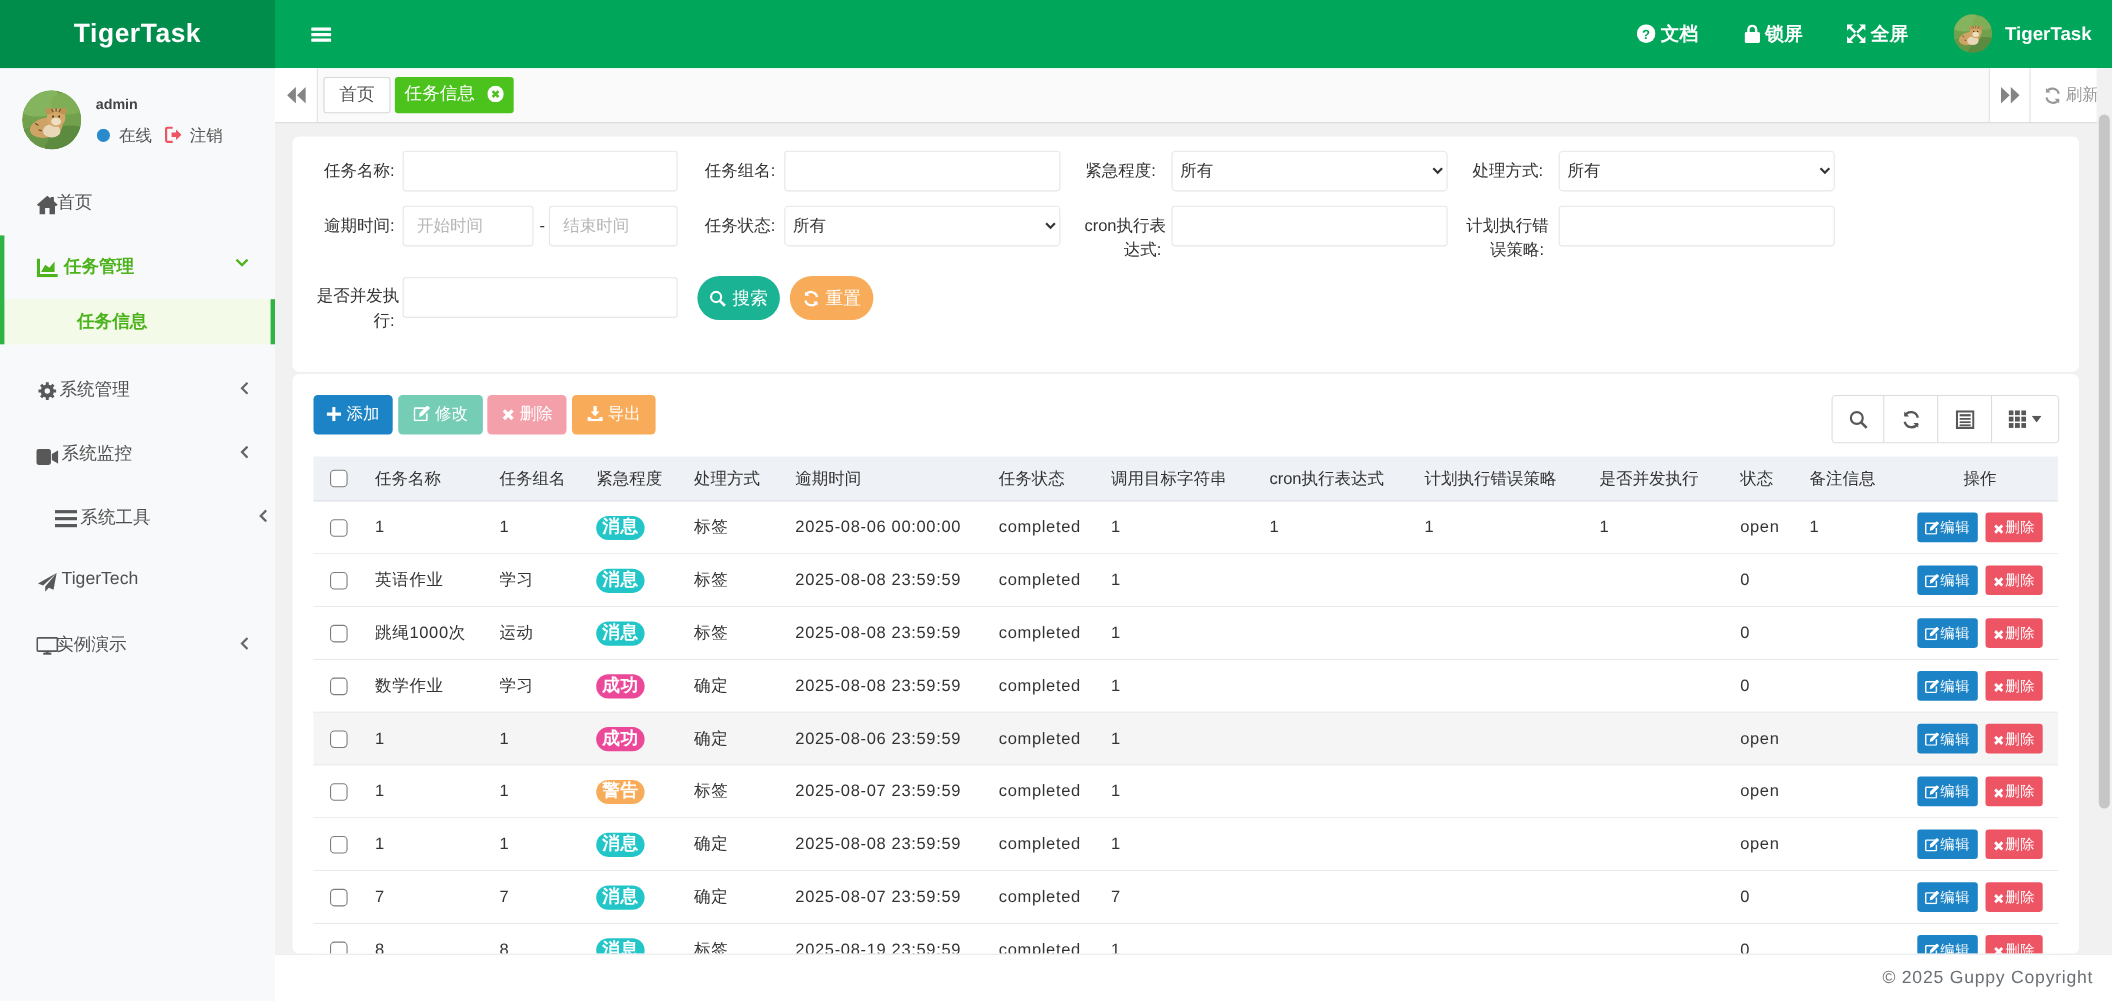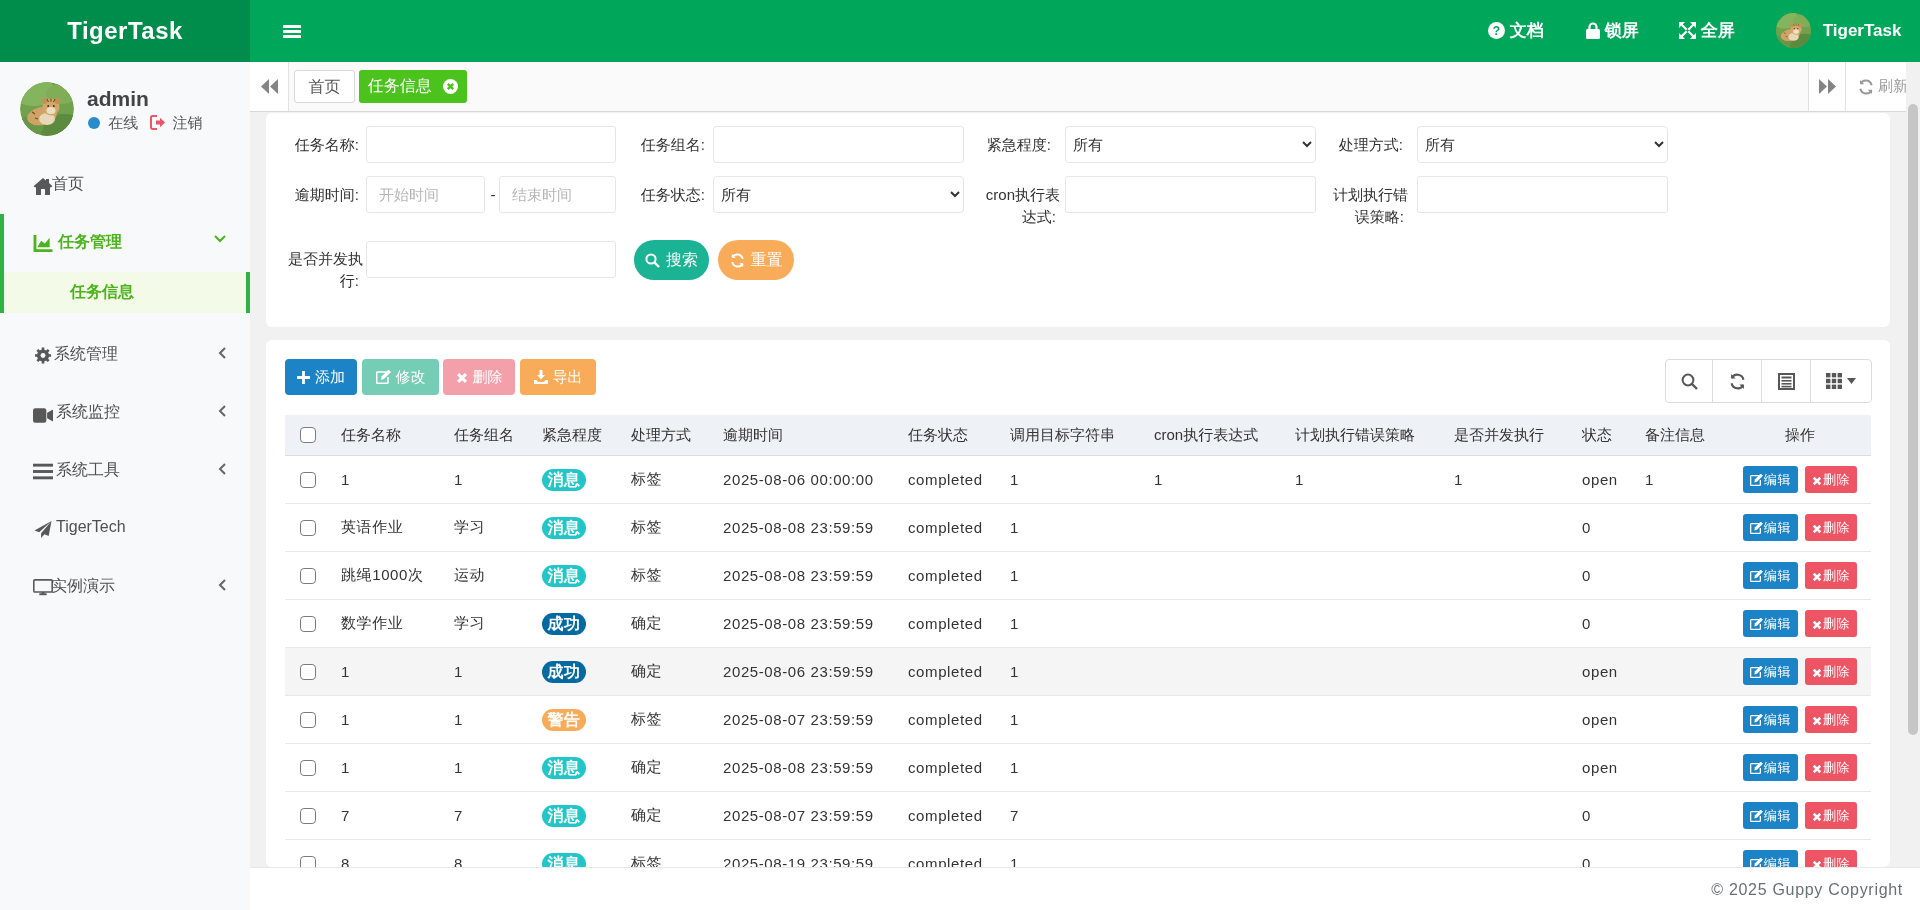--- a/index.html
+++ b/index.html
@@ -35,21 +35,21 @@
 .menu-item .txt { position:absolute; left:56px; top:18px; }
 .menu-item .chev { position:absolute; right:24px; top:21px; color:#666; }
 #mi-active { color:#4cb31c;padding-left:34px; }
 #mi-active .txt { font-weight:700; }
 #submenu { position:absolute; left:0; top:210px; width:250px; height:41px; background:#f3fae8; border-right:4px solid #2fb344; }
 #submenu .txt { position:absolute; left:70px; top:10px; color:#4cb31c; font-size:16px; font-weight:700; }
 #active-bar { position:absolute; left:0; top:152px; width:4px; height:99px; background:#2fb344; }
 
 
 .card { position:absolute; background:#fff; border-radius:6px; }
-#card1 { left:266px; top:113px; width:1624px; height:214px; }
+#card1 { left:266px; top:124px; width:1624px; height:214px; }
 #card2 { left:266px; top:340px; width:1624px; height:527px; overflow:hidden; }
 
 
 .flabel { position:absolute; color:#333; font-size:15px; line-height:22px; text-align:right; }
 .finput { position:absolute; height:37px; border:1px solid #e5e6e7; border-radius:3px; background:#fff; font-size:15px; color:#333; padding:0 12px; font-family:"Liberation Sans",sans-serif; }
 .finput::placeholder { color:#b6b6b6; }
 select.finput { padding:0 3px; border-radius:4px; -webkit-appearance:auto; }
 .pillbtn { position:absolute; height:40px; border:none; border-radius:20px; color:#fff; font-size:16px; font-family:"Liberation Sans",sans-serif; }
 .pillbtn svg { vertical-align:-3px; margin-right:6px; }
 
@@ -60,21 +60,21 @@
 #icon-group .igb { height:42px; border-right:1px solid #dcdcdc; display:flex; align-items:center; justify-content:center; }
 #icon-group .igb:last-child { border-right:none; }
 
 
 #tbl { position:absolute; left:19px; top:75px; width:1586px; }
 .trow { position:absolute; left:0; width:1586px; height:48px; border-bottom:1px solid #e8e8e8; background:#fff; letter-spacing:0.6px; }
 #thead { position:absolute; left:0; top:0; width:1586px; height:41px; background:#eef1f6; border-bottom:1px solid #d8dce4; }
 .cell { position:absolute; top:0; height:100%; display:flex; align-items:center; font-size:15px; color:#333; }
 .cb { width:16px; height:16px; border:1.5px solid #7c7c7c; border-radius:4px; background:#fff; }
 .pill { display:inline-block; width:44px; height:22px; border-radius:11px; color:#fff; font-size:16px; font-weight:700; text-align:center; line-height:22px; }
-.p-info { background:#23c6c8; } .p-ok { background:#0369a1; } .p-warn { background:#f8ac59; }
+.p-info { background:#23c6c8; } .p-ok { background:#ec4899; } .p-warn { background:#f8ac59; }
 .rbtn { display:inline-block; height:27px; border-radius:3px; color:#fff; font-size:13px; line-height:27px; padding:0 7px; }
 .rbtn svg { vertical-align:-2px; margin-right:1px; }
 
 
 .c1{left:0;width:45px;} .c2{left:45px;width:113px;} .c3{left:158px;width:88px;}
 .c4{left:246px;width:89px;} .c5{left:335px;width:92px;} .c6{left:427px;width:185px;}
 .c7{left:612px;width:102px;} .c8{left:714px;width:144px;} .c9{left:858px;width:141px;}
 .c10{left:999px;width:159px;} .c11{left:1158px;width:128px;} .c12{left:1286px;width:63px;}
 .c13{left:1349px;width:95px;} .c14{left:1444px;width:142px;justify-content:center;}
 .cell{padding-left:11px;}
@@ -179,21 +179,21 @@
         <path d="M14 15 v-4.2 h-4.2 Z" fill="#999"></path>
       </svg>刷新</div>
 </div>
 
 <div id="sidebar">
   <div id="avatar-sm">
     <svg width="54" height="54" viewBox="0 0 54 54">
         <use href="#tiger"></use>
       </svg>
   </div>
-  <div class="abs" style="left:87px; top:25px; font-size:21px; font-weight:700; color:#444;">admin</div>
+  <div class="abs" style="left:87px; top:25px; font-size:13px; font-weight:700; color:#444;">admin</div>
   <div class="abs" style="left:88px; top:52px;">
     <svg width="12" height="12" viewBox="0 0 12 12" style="vertical-align:-1px;">
         <circle cx="6" cy="6" r="6" fill="#2a8bcc"></circle>
       </svg>
     <span style="font-size:15px; color:#555; margin-left:4px;">在线</span>
     <svg width="15" height="15" viewBox="0 0 15 15" style="vertical-align:-2px; margin-left:8px;">
         <path d="M7 1 H2.5 A1.5 1.5 0 0 0 1 2.5 v10 A1.5 1.5 0 0 0 2.5 14 H7" stroke="#ed5565" stroke-width="2" fill="none"></path>
         <path d="M6 5.5 h4 V2.8 L15 7.5 10 12.2 V9.5 H6 Z" fill="#ed5565"></path>
       </svg>
     <span style="font-size:15px; color:#555; margin-left:3px;">注销</span>
@@ -236,21 +236,21 @@
   <div class="menu-item" style="top:322px;">
     <svg class="ico" width="18" height="13" viewBox="0 0 18 13" style="top:23px;">
         <rect x="0" y="0" width="12" height="13" rx="2" fill="#585858"></rect>
         <path d="M12.7 4 L18 1 v11 L12.7 9 Z" fill="#585858"></path>
       </svg>
     <span class="txt" style="left:56px;">系统监控</span>
     <svg class="chev" width="8" height="12" viewBox="0 0 8 12">
         <path d="M7 1 L2 6 l5 5" stroke="#666" stroke-width="2" fill="none"></path>
       </svg>
   </div>
-  <div class="menu-item" style="top:380px;">
+  <div class="menu-item" style="top:380px;margin-left:17px;">
     <svg class="ico" width="18" height="14" viewBox="0 0 18 14">
         <g fill="#585858">
           <rect y="0" width="18" height="2.6"></rect>
           <rect y="5.7" width="18" height="2.6"></rect>
           <rect y="11.4" width="18" height="2.6"></rect>
         </g>
       </svg>
     <span class="txt" style="left:56px;">系统工具</span>
     <svg class="chev" width="8" height="12" viewBox="0 0 8 12">
         <path d="M7 1 L2 6 l5 5" stroke="#666" stroke-width="2" fill="none"></path>

